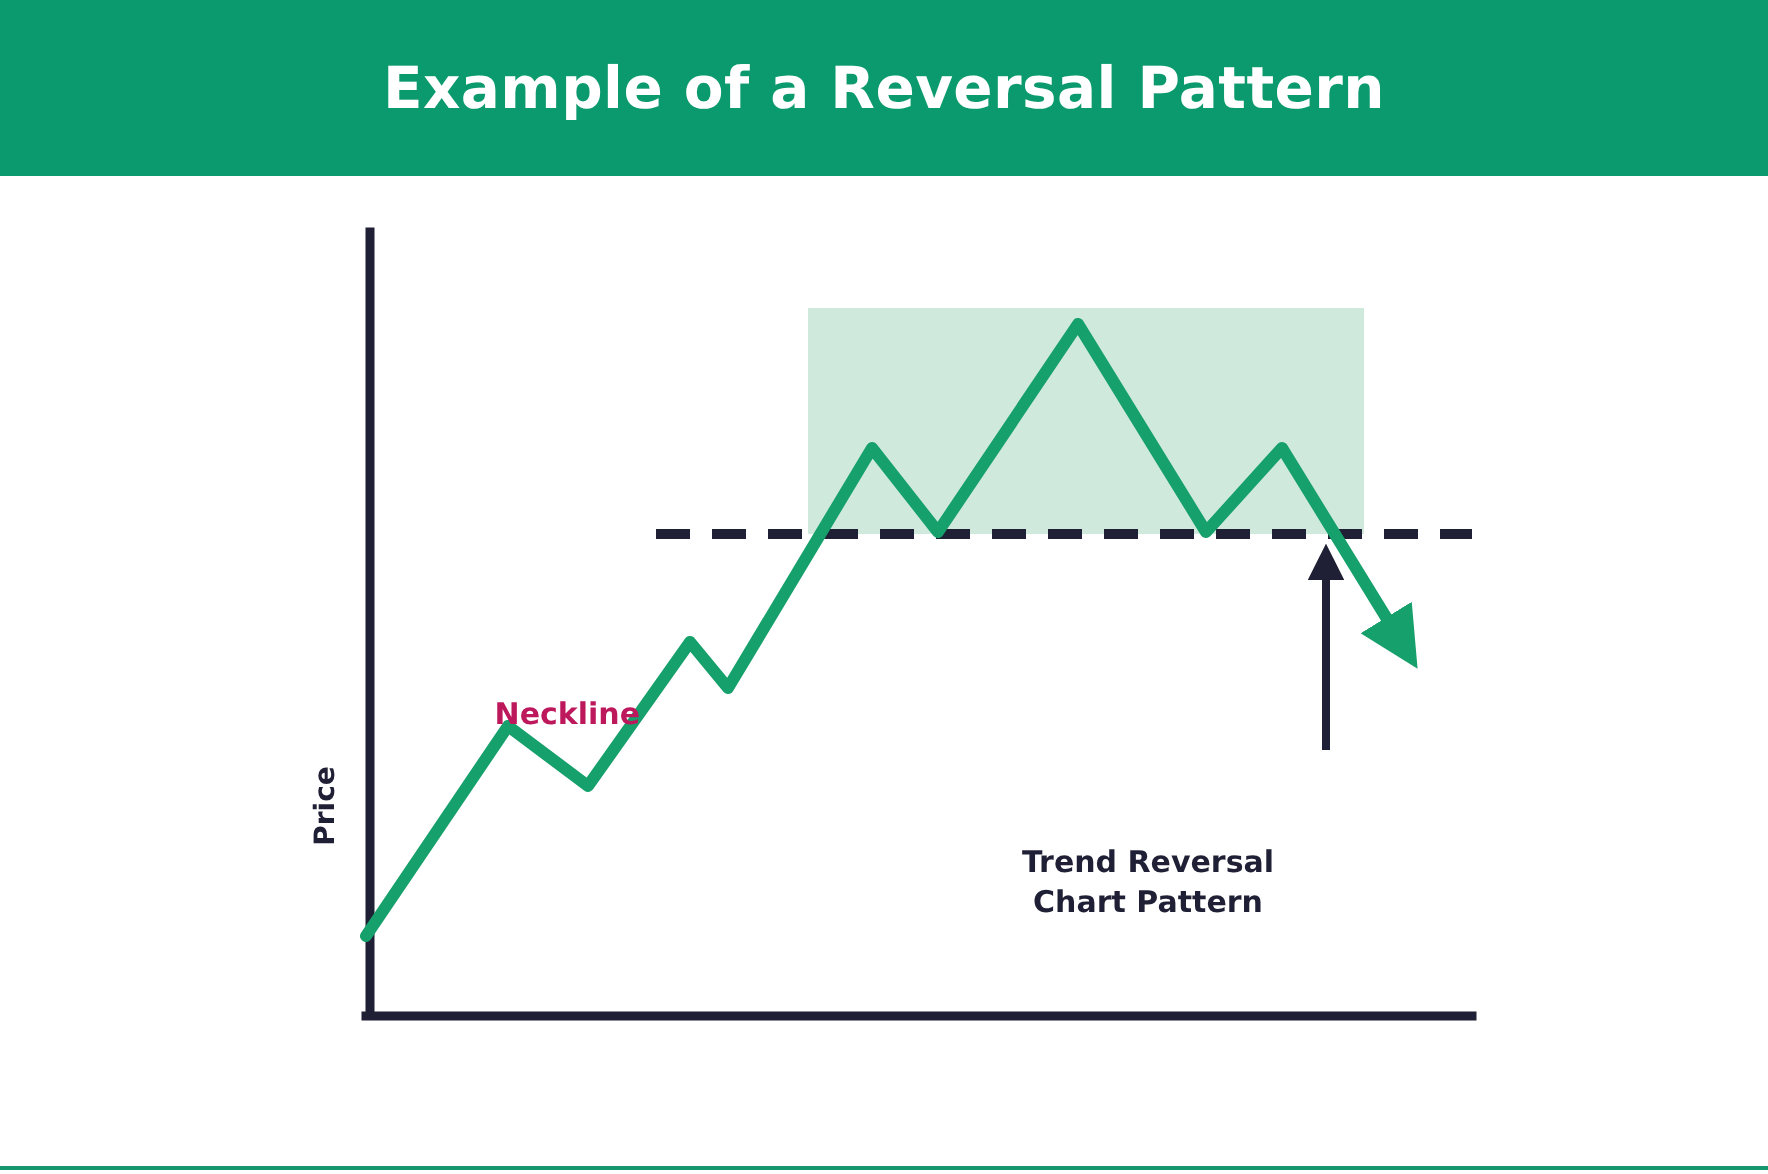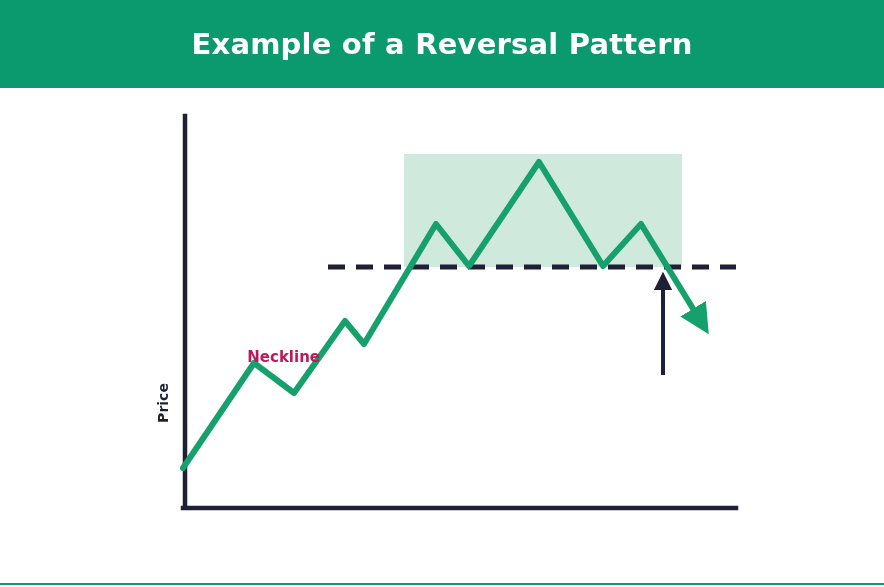--- a/index.html
+++ b/index.html
@@ -143,18 +143,22 @@
 
       <polyline id="price-line" fill="none" stroke="#16a06b" stroke-width="6" stroke-linejoin="round" stroke-linecap="round" marker-end="url(#greenArrowHead)" points="183,380 254,275 294,305 345,233 364,256 436,136 469,178 539,74 603,178 641,136 700,232"></polyline>
 
       <line id="callout-arrow-shaft" x1="663" y1="287" x2="663" y2="193" stroke="#1f1f35" stroke-width="4" marker-end="url(#navyArrowHead)"></line>
     </svg>
 
     <div id="y-axis-title">Price</div>
 
     <div id="neckline-label">Neckline</div>
 
+    <div id="reversal-annotation">
+      <span>Trend Reversal</span>
+      <span>Chart Pattern</span>
+    </div>
 
   </div>
 
   <div id="footer-rule"></div>
 
 </div>
 
 </body></html>

